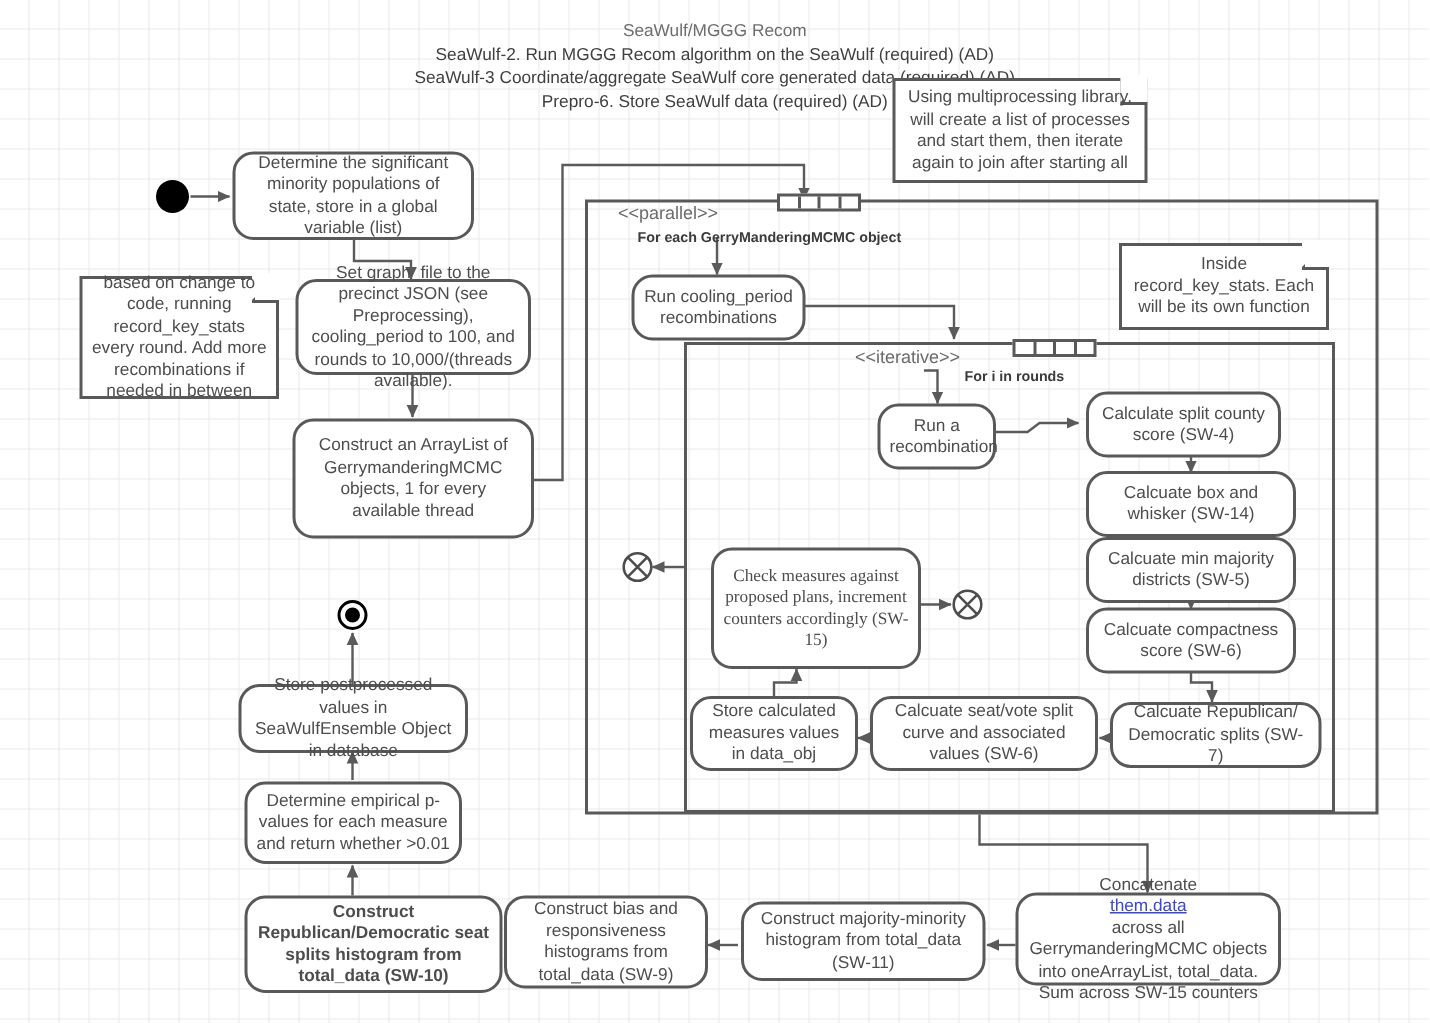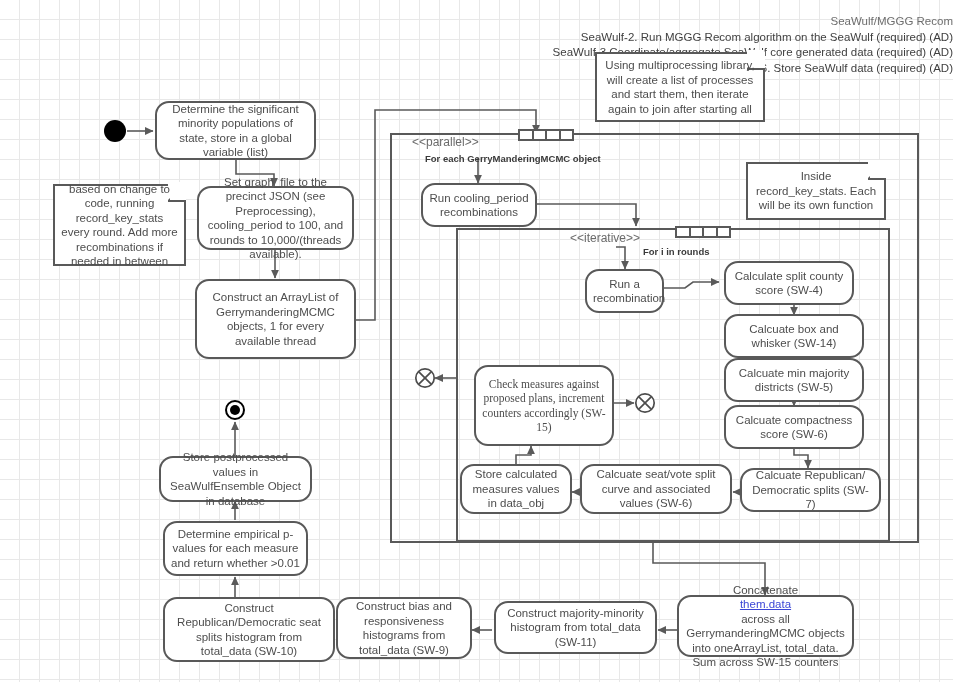--- a/index.html
+++ b/index.html
@@ -21,21 +21,21 @@
     background-size: 20px 20px;
     background-position: -1px -1px;
     overflow: hidden;
   }
 
   
   .title-block {
     position: absolute;
     left: 0; top: 14px;
     width: 953px;
-    text-align: right;
+    text-align: center;
     color: #6b6b6b;
     font-size: 11.5px;
     line-height: 15.5px;
     pointer-events: none;
   }
   .title-block .t-main { color: #6d6d6d; }
   .title-block .t-sub { color: #3f3f3f; }
 
   
   .node {
@@ -356,21 +356,21 @@
   </div>
 
   <div class="node" style="left:494px; top:601px; width:163px; height:53px;">
     <span>Construct majority-minority histogram from total_data (SW-11)</span>
   </div>
 
   <div class="node" style="left:336px; top:597px; width:136px; height:62px;">
     <span>Construct bias and responsiveness histograms from total_data (SW-9)</span>
   </div>
 
-  <div class="node" style="left:163px; top:597px; width:172px; height:65px;">
+  <div class="node" style="left:163px; top:597px; width:172px; height:65px;font-weight:bold;">
     <span>Construct Republican/Democratic seat splits histogram from total_data (SW-10)</span>
   </div>
 
   <div class="node" style="left:163px; top:521px; width:145px; height:55px;">
     <span>Determine empirical p-values for each measure and return whether &gt;0.01</span>
   </div>
 
   <div class="node" style="left:159px; top:456px; width:153px; height:46px;">
     <span>Store postprocessed values in SeaWulfEnsemble Object in database</span>
   </div>

